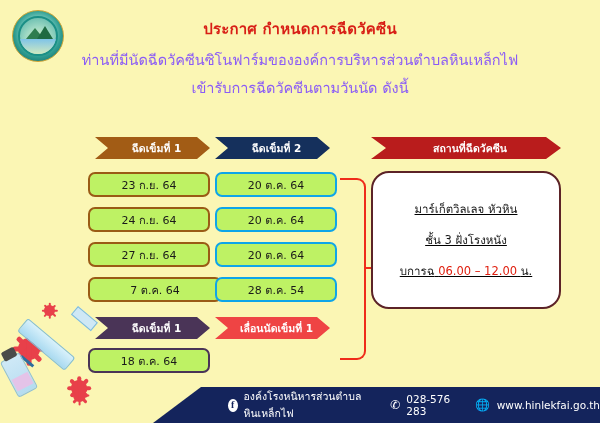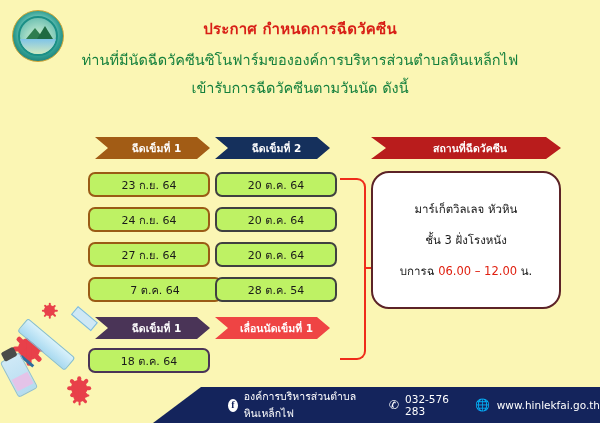--- a/index.html
+++ b/index.html
@@ -45,21 +45,21 @@
 
   
   #title {
     position: absolute; left: 0; right: 0; top: 17px;
     text-align: center;
     color: #d81f16; font-weight: bold; font-size: 15px;
     letter-spacing: .2px;
   }
   #sub1, #sub2 {
     position: absolute; left: 0; right: 0;
-    text-align: center; color: #15803d; font-size: 14.5px;
+    text-align: center; color: #8b5cf6; font-size: 14.5px;
   }
   #sub1 { top: 48px; }
   #sub2 { top: 76px; }
 
   
   .banner {
     position: absolute; height: 22px;
     display: flex; align-items: center; justify-content: center;
     color: #ffffff; font-size: 10.5px; font-weight: bold;
     clip-path: polygon(0 0, calc(100% - 13px) 0, 100% 50%, calc(100% - 13px) 100%, 0 100%, 13px 50%);
@@ -71,34 +71,35 @@
 
   
   .cell {
     position: absolute; height: 25px;
     background: #bef264;
     border-radius: 7px;
     display: flex; align-items: center; justify-content: center;
     font-size: 11px; color: #1a1a1a;
   }
   .cell.l { border: 2px solid #9a5b15; }
-  .cell.r { border: 2px solid #404040; text-align: right; }
+  .cell.r { border: 2px solid #0ea5e9; text-align: right; }
   .cell.lp { border: 2px solid #4a3457; }
   .cell.rb { border: 2px solid #1c1c1c; }
 
   
   #locbox {
     position: absolute; left: 371px; top: 171px;
     width: 190px; height: 138px;
     background: #ffffff;
     border: 2px solid #5c2327;
     border-radius: 18px;
     display: flex; flex-direction: column;
     align-items: center; justify-content: center;
     gap: 13px;
+    text-decoration: underline;
   }
   #locbox div { font-size: 11.5px; color: #1a1a1a; }
   #loc3 .red { color: #e02010; }
 
   
   #bracket {
     position: absolute; left: 340px; top: 178px;
     width: 26px; height: 182px;
     border: 2px solid #ef2b1a;
     border-left: none;
@@ -255,24 +256,24 @@
 <div id="syr-needle"></div>
 <div id="vial">
   <div class="cap"></div>
   <div class="label"></div>
 </div>
 
 <div id="footer">
   <div class="items">
     <div class="item">
       <span class="fb-ic">f</span>
-      <span>องค์การบริหารส่วนตำบลหินเหล็กไฟ</span>
+      <span>องค์งโรงหนิหารส่วนตำบลหินเหล็กไฟ</span>
     </div>
     <div class="item">
       <span class="ph-ic">✆</span>
-      <span>032-576 283</span>
+      <span>028-576 283</span>
     </div>
     <div class="item">
       <span class="gl-ic">🌐</span>
       <span>www.hinlekfai.go.th</span>
     </div>
   </div>
 </div>
 
 </body></html>

